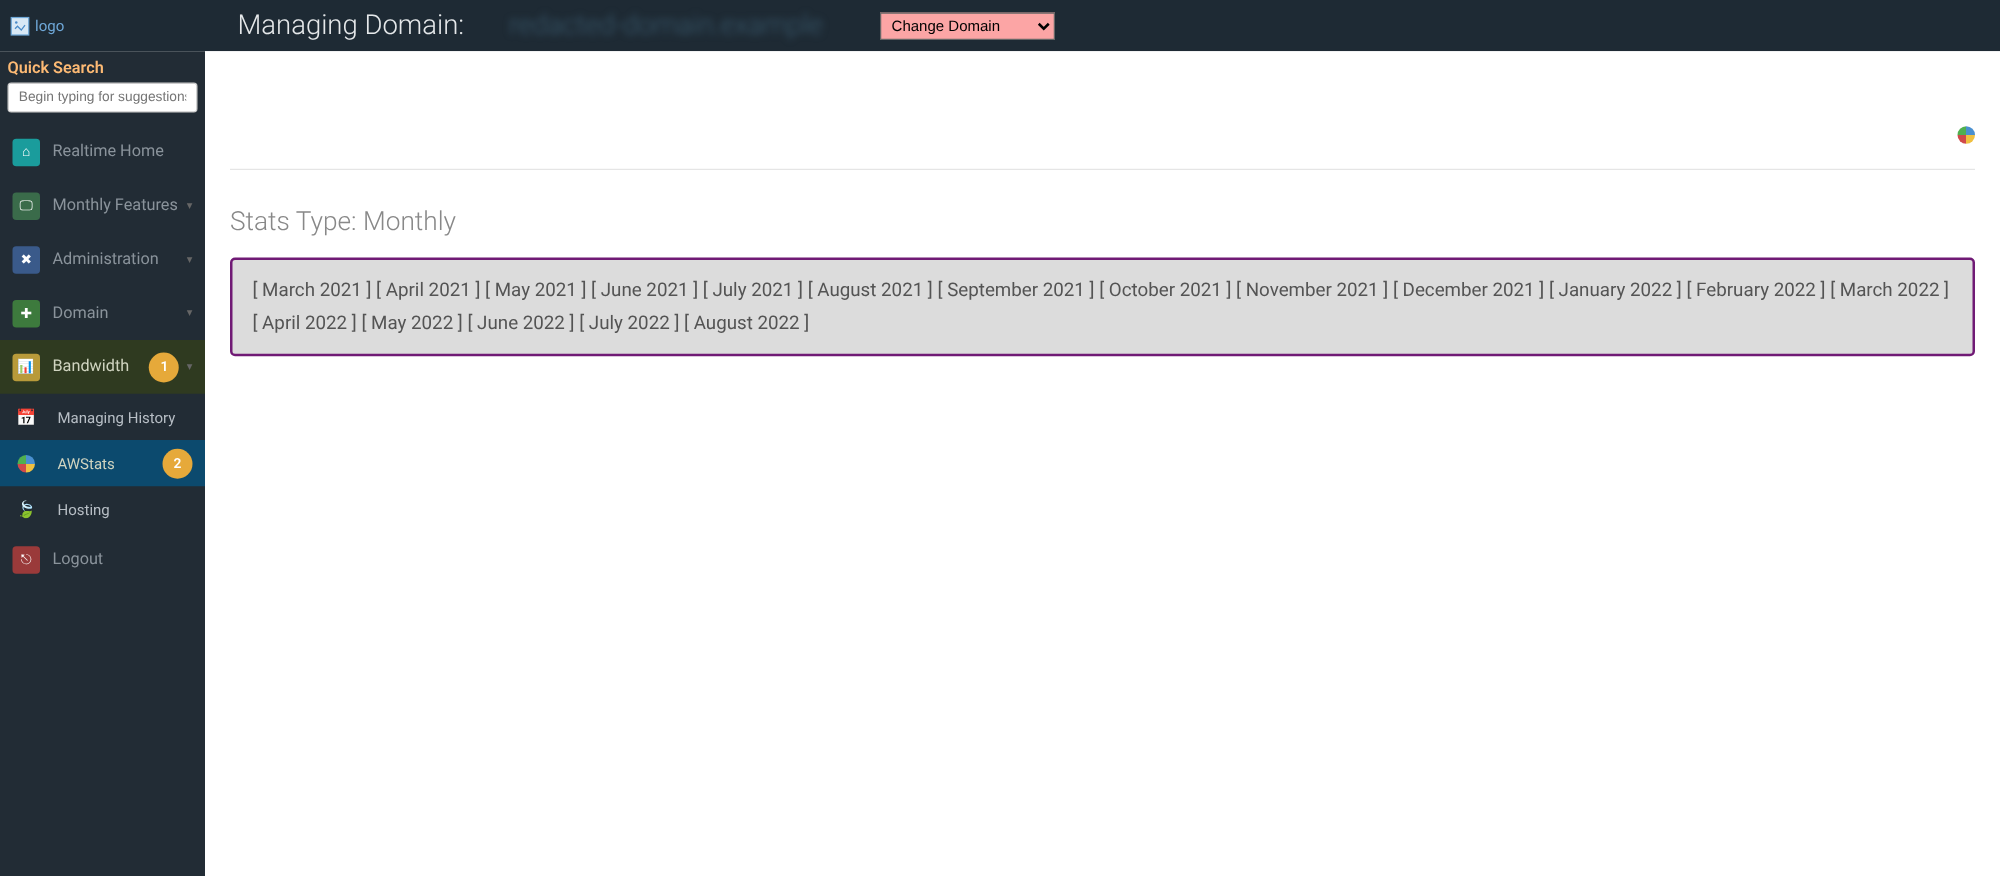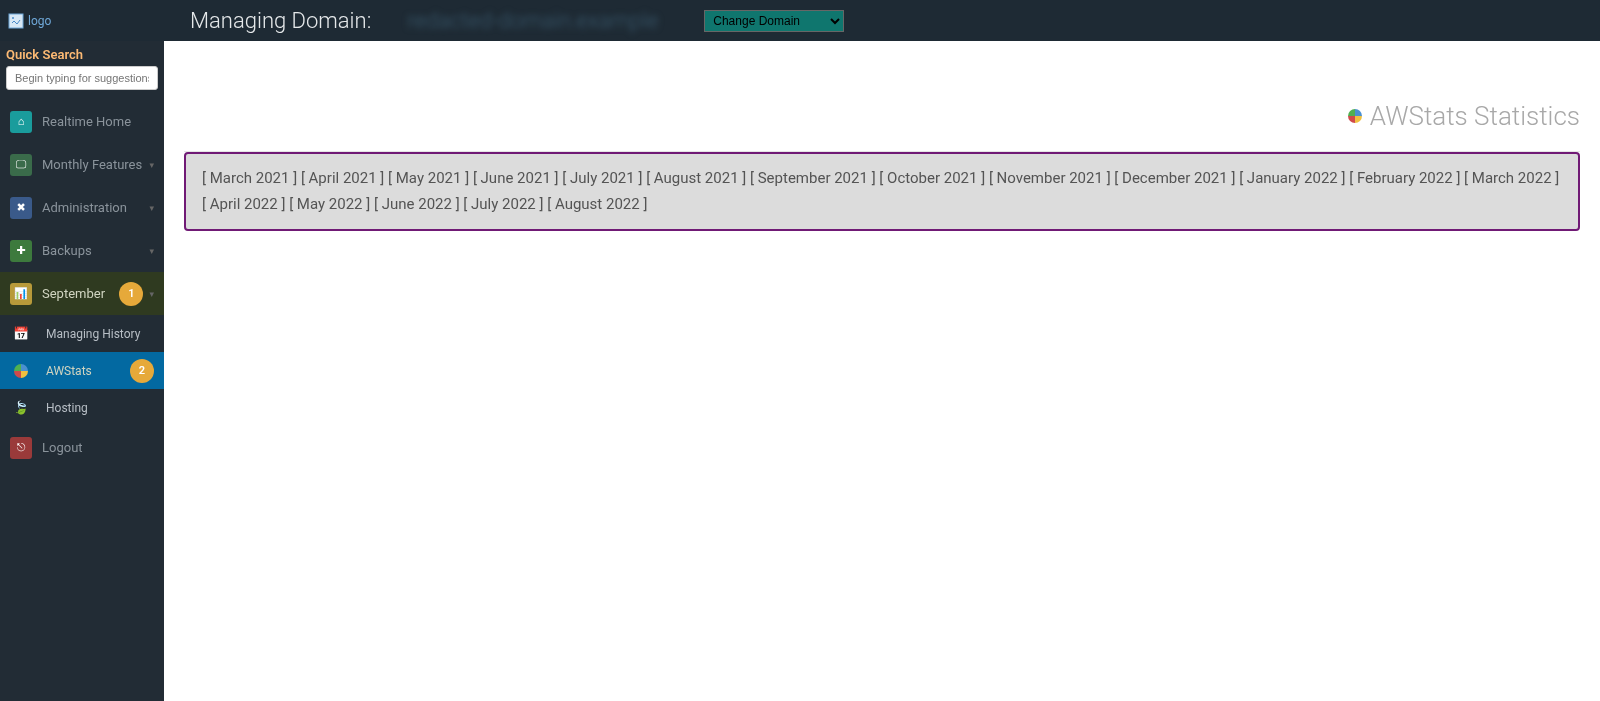--- a/index.html
+++ b/index.html
@@ -42,21 +42,21 @@
       color: #e5e8ea;
       font-weight: 300;
       margin-right: 10px;
     }
     .domain-name {
       color: #3a5a6e;
       filter: blur(3px);
       user-select: none;
     }
     .domain-select {
-      background: #0f766e;
+      background: #fca5a5;
       border: 1px solid #666;
       font-size: 12px;
       padding: 2px 4px;
       height: 22px;
       width: 140px;
       margin-left: 10px;
     }
 
     .sidebar {
       position: absolute;
@@ -99,21 +99,21 @@
       height: 37px;
     }
     .nav-item.sub .nav-label {
       padding-left: 4px;
     }
     .nav-item.expanded {
       background: #2f3a20;
       color: #d0d4c0;
     }
     .nav-item.active {
-      background: #0369a1;
+      background: #0c4a6e;
       color: #d0d4c0;
     }
     .nav-icon-box {
       width: 22px;
       height: 22px;
       border-radius: 3px;
       display: flex;
       align-items: center;
       justify-content: center;
       margin-right: 10px;
@@ -240,27 +240,27 @@
   </div>
 
   <div class="nav-item">
     <span class="nav-icon-box nav-icon-blue">✖</span>
     <span class="nav-label">Administration</span>
     <span class="nav-chevron">▾</span>
   </div>
 
   <div class="nav-item">
     <span class="nav-icon-box nav-icon-green">✚</span>
-    <span class="nav-label">Backups</span>
+    <span class="nav-label">Domain</span>
     <span class="nav-chevron">▾</span>
   </div>
 
   <div class="nav-item expanded">
     <span class="nav-icon-box nav-icon-yellow">📊</span>
-    <span class="nav-label">September</span>
+    <span class="nav-label">Bandwidth</span>
     <span class="badge">1</span>
     <span class="nav-chevron" style="margin-left:6px">▾</span>
   </div>
 
   <div class="nav-item sub">
     <span class="nav-sub-icon">📅</span>
     <span class="nav-label">Managing History</span>
   </div>
 
   <div class="nav-item sub active">
@@ -279,19 +279,19 @@
   <div class="nav-item">
     <span class="nav-icon-box nav-icon-red">⎋</span>
     <span class="nav-label">Logout</span>
   </div>
 </div>
 
 <div class="main">
   <div class="page-header">
     <div class="page-title">
       <span class="globe-icon"></span>
-      <span>AWStats Statistics</span>
     </div>
   </div>
 
+  <div class="stats-type">Stats Type: Monthly</div>
 
   <div class="months-box" id="months-box"><a href="#">[ March 2021 ]</a> <a href="#">[ April 2021 ]</a> <a href="#">[ May 2021 ]</a> <a href="#">[ June 2021 ]</a> <a href="#">[ July 2021 ]</a> <a href="#">[ August 2021 ]</a> <a href="#">[ September 2021 ]</a> <a href="#">[ October 2021 ]</a> <a href="#">[ November 2021 ]</a> <a href="#">[ December 2021 ]</a> <a href="#">[ January 2022 ]</a> <a href="#">[ February 2022 ]</a> <a href="#">[ March 2022 ]</a> <a href="#">[ April 2022 ]</a> <a href="#">[ May 2022 ]</a> <a href="#">[ June 2022 ]</a> <a href="#">[ July 2022 ]</a> <a href="#">[ August 2022 ]</a></div>
 </div>
 
 </body></html>

